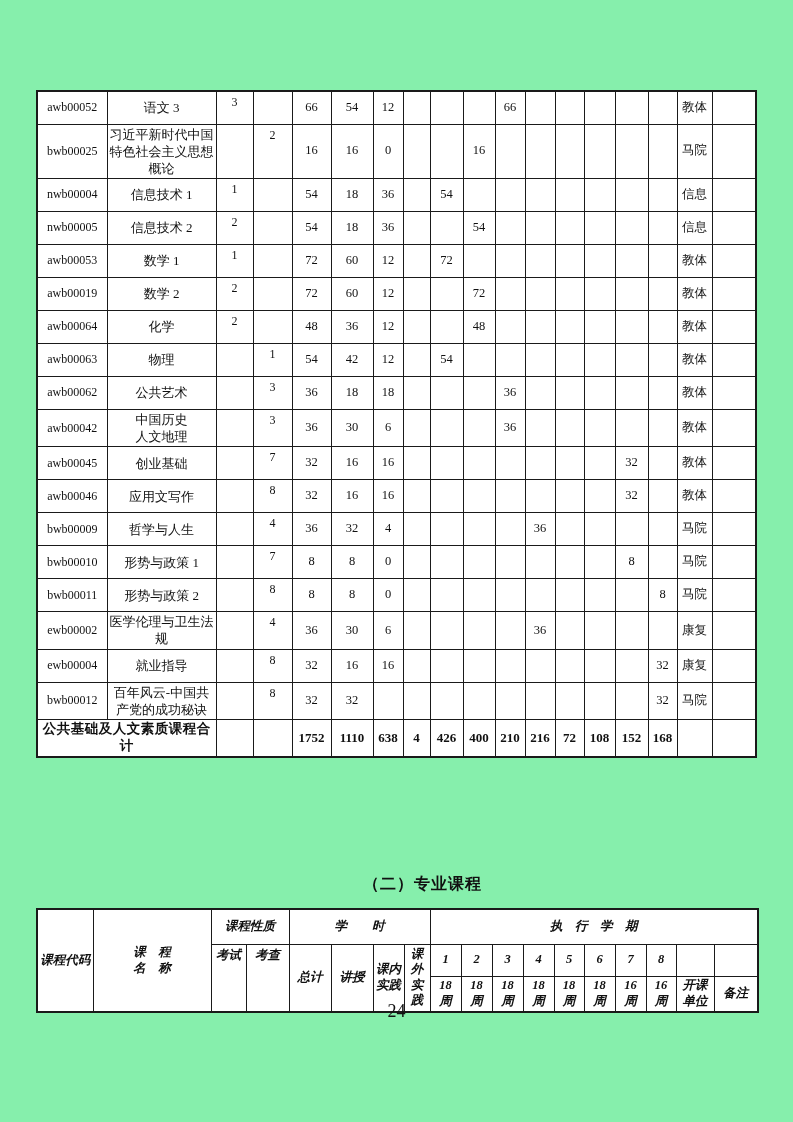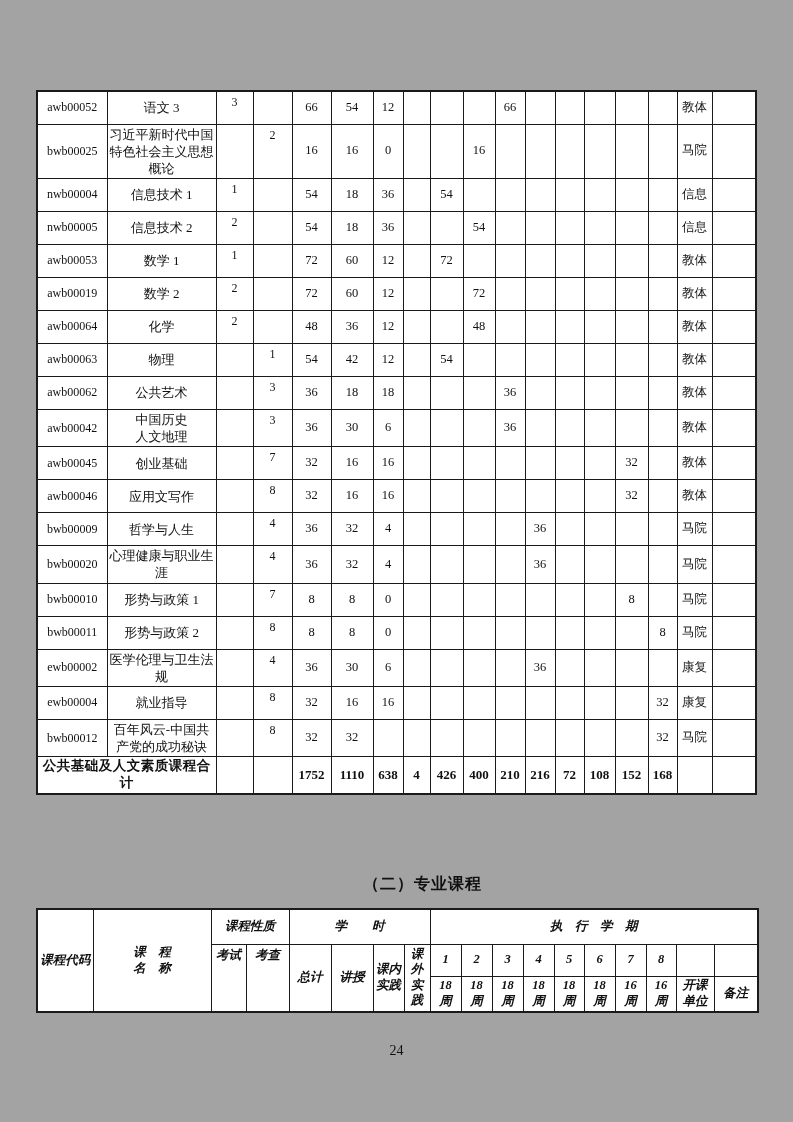--- a/index.html
+++ b/index.html
@@ -1,17 +1,17 @@
 <!DOCTYPE html>
 <html><head>
 <meta charset="utf-8">
 <style>
   html,body{margin:0;padding:0;background:#e8e8e8;}
   .page{
-    position:relative;width:793px;height:1122px;margin:0 auto;background:#a3a3a3;
+    position:relative;width:793px;height:1122px;margin:0 auto;background:#86efac;
     font-family:"Liberation Serif","DejaVu Serif",serif;color:#111;overflow:hidden;
   }
   table{border-collapse:collapse;table-layout:fixed;background:#fff;}
   #t1{position:absolute;left:36px;top:90px;width:719px;border:2px solid #1a1a1a;}
   #t2{position:absolute;left:36px;top:908px;width:721px;border:2px solid #1a1a1a;}
   td{
     border:1px solid #1a1a1a;text-align:center;vertical-align:middle;
     font-size:12.5px;line-height:1.25;padding:1px 1px;overflow:hidden;word-break:break-all;
   }
   #t1 tr{height:33px;}
@@ -23,21 +23,21 @@
   tr.sum td{font-weight:bold;font-size:13px;}
   tr.sum td.sumlabel{font-size:13.5px;letter-spacing:.5px;}
   #t2 td{font-weight:bold;font-size:12.5px;font-style:italic;}
   #t2 tr.r1{height:35px;}
   #t2 tr.r2{height:32px;}
   #t2 tr.r3{height:36px;}
   .title{
     position:absolute;top:874px;left:0;width:100%;text-align:center;
     font-size:16px;font-weight:bold;letter-spacing:1px;margin-left:26px;
   }
-  .pagenum{position:absolute;top:1043px;left:0;width:100%;text-align:center;font-size:14px;}
+  .pagenum{position:absolute;top:1001px;left:0;width:100%;text-align:center;font-size:18px;}
 </style>
 </head>
 <body>
 
 <div class="page">
 
   <table id="t1">
     <colgroup>
       <col style="width:70px">
         <col style="width:109px">
@@ -298,41 +298,20 @@
     <td></td>
     <td></td>
     <td>32</td>
     <td></td>
     <td>教体</td>
     <td></td>
   </tr>
         <tr>
     <td class="code">bwb00009</td>
     <td class="name">哲学与人生</td>
-    <td class="vtop"></td>
-    <td class="vtop">4</td>
-    <td>36</td>
-    <td>32</td>
-    <td>4</td>
-    <td></td>
-    <td></td>
-    <td></td>
-    <td></td>
-    <td>36</td>
-    <td></td>
-    <td></td>
-    <td></td>
-    <td></td>
-    <td>马院</td>
-    <td></td>
-  </tr>
-        <tr>
-    <td class="code">bwb00020</td>
-    <td class="name">心理健康与职业生
-涯</td>
     <td class="vtop"></td>
     <td class="vtop">4</td>
     <td>36</td>
     <td>32</td>
     <td>4</td>
     <td></td>
     <td></td>
     <td></td>
     <td></td>
     <td>36</td>

